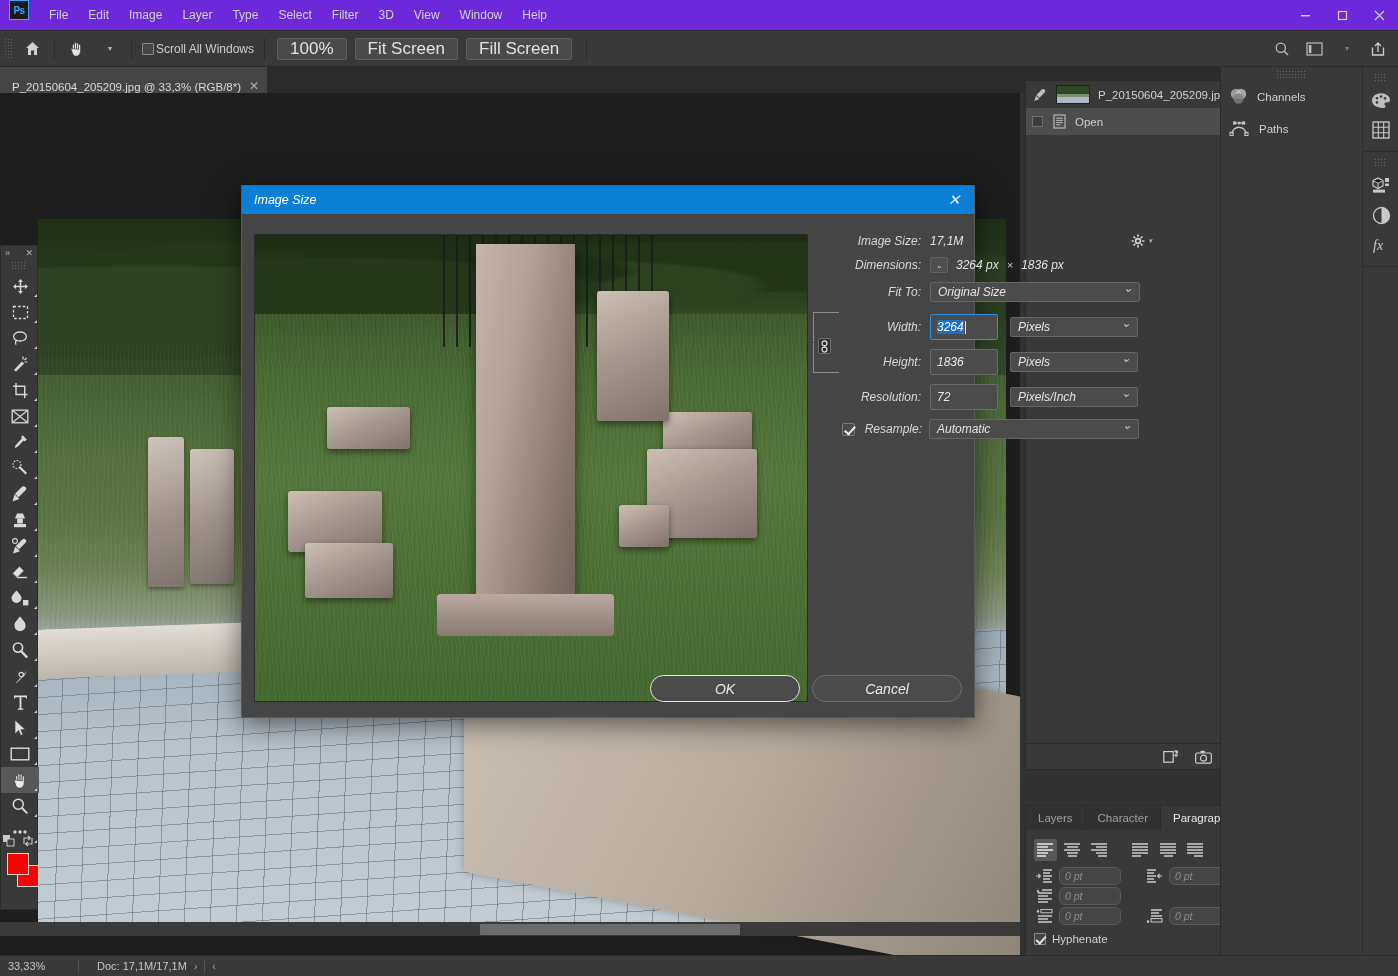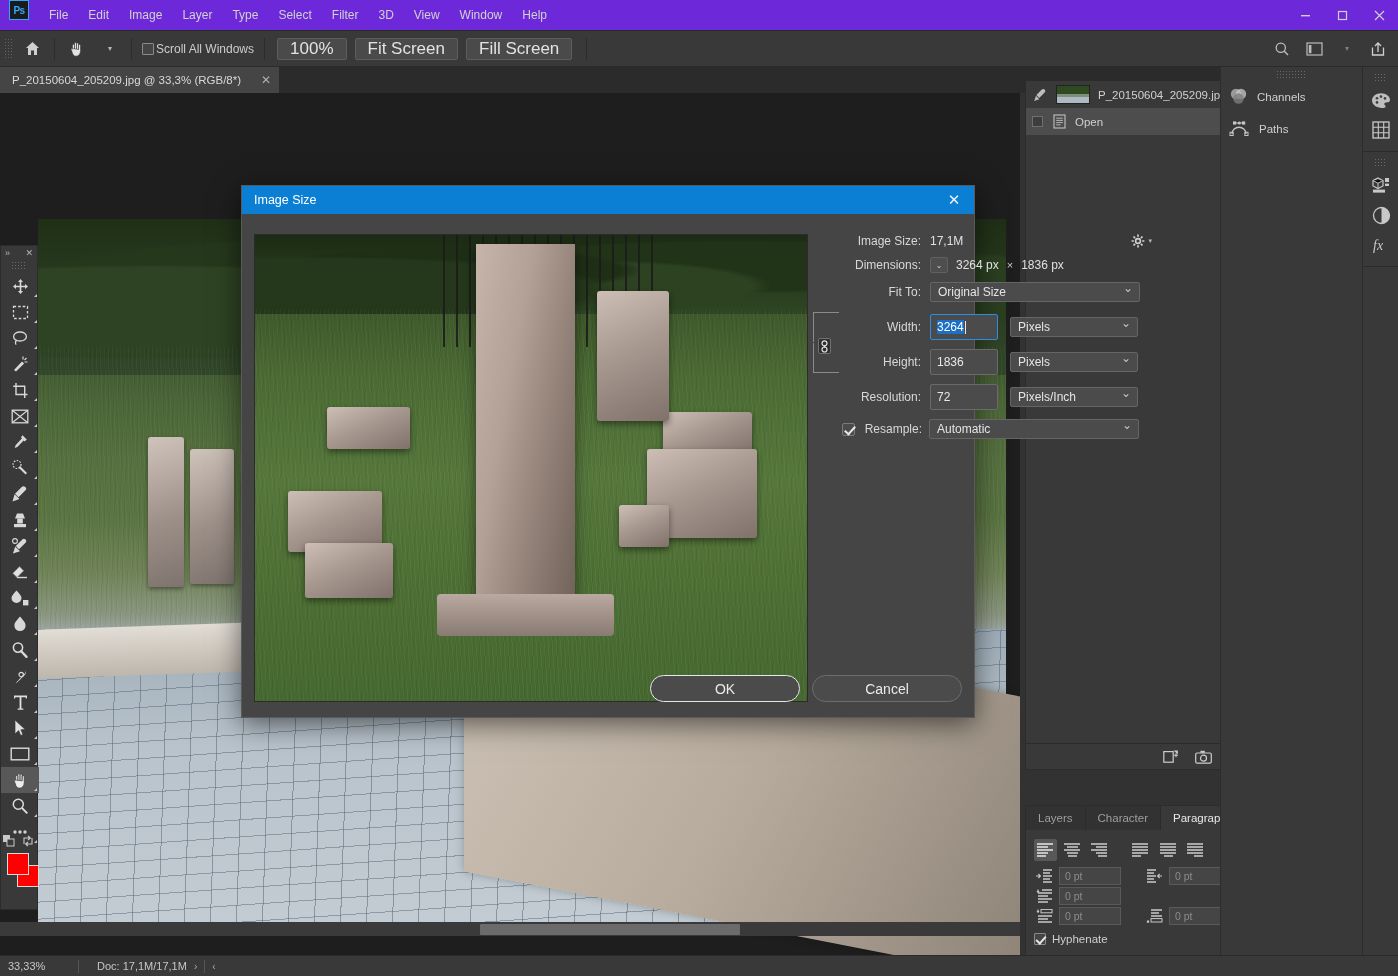--- a/index.html
+++ b/index.html
@@ -61,22 +61,22 @@
   }
   .caret { font-size:8px; color:#b5b5b5; margin-left:2px;}
   .opt-right { margin-left:auto; display:flex; align-items:center; padding-right:4px; }
 
   
   .tabbar {
     position:absolute; left:0; top:67px; width:1398px; height:26px;
     background:#2b2b2b; display:flex; align-items:flex-end;
   }
   .doc-tab {
-    height:26px; background:#454545; display:flex; align-items:center;
-    padding:0 8px 0 12px; font-size:11.5px; color:#d8d8d8; gap:20px;
+    height:26px; background:#454545; display:flex; align-items:flex-end;
+    padding:0 8px 0 12px; font-size:11.5px; color:#d8d8d8; gap:8px;
     border-right:1px solid #2b2b2b;
   }
   .tab-close { font-size:12px; color:#b0b0b0; }
   .tabbar-right { margin-left:auto; color:#9a9a9a; font-size:10px; padding-right:5px; display:flex; gap:3px;}
 
   
   .canvas-wrap {
     position:absolute; left:0; top:93px; width:1020px; height:862px;
     background:#1e1e1e; overflow:hidden;
   }
@@ -205,41 +205,42 @@
     position:absolute; left:1025px; top:805px; width:232px; height:152px;
     background:#393939; border:1px solid #2c2c2c;
   }
   .align-row{ display:flex; align-items:center; gap:4px; padding:9px 8px 5px; }
   .align-btn{ width:25px; height:22px; display:flex; align-items:center; justify-content:center;}
   .align-btn.sel{ background:#585858; border-radius:2px;}
   .align-gap{ width:11px; }
   .ind-row{ display:flex; align-items:center; padding:1px 8px; gap:5px;}
   .ind-ico{ width:20px; height:18px; display:flex; align-items:center; justify-content:center; color:#c9c9c9;}
   .ind-field{
-    width:62px; height:18px; background:#454545; border:1px solid #5a5a5a; border-radius:0;
-    color:#8c8c8c; font-size:10.5px; display:flex; align-items:center; padding-left:5px;
+    width:62px; height:18px; background:#454545; border:1px solid #5a5a5a; border-radius:6px;
+    color:#8c8c8c; font-size:10.5px; display:flex; align-items:center; padding-left:5px;font-style:italic;
   }
   .hyph-row{ display:flex; align-items:center; gap:6px; padding:7px 8px 0; font-size:11.5px; color:#cfcfcf;}
 
   
   .statusbar{
     position:absolute; left:0; bottom:0; width:1398px; height:21px;
     background:#393939; display:flex; align-items:center; font-size:11px; color:#c6c6c6;
     border-top:1px solid #2b2b2b;
   }
   .sb-zoom{ width:78px; padding-left:8px; }
   .sb-sep{ width:1px; height:13px; background:#555; }
   .sb-doc{ padding-left:18px; }
   .sb-arrow{ color:#a8a8a8; padding:0 7px; font-size:10px;}
 
   
   .dlg{
     position:absolute; left:241px; top:185px; width:734px; height:533px;
     background:#454545; border:1px solid #5a5a5a; z-index:50;
     box-shadow:0 6px 26px rgba(0,0,0,.55);
+    font-style:italic;
   }
   .dlg-title{
     height:28px; background:#0b7fd4; display:flex; align-items:center;
     padding:0 6px 0 12px; color:#fff; font-size:12.5px;
   }
   .dlg-close{ margin-left:auto; width:28px; height:28px; display:flex; align-items:center;
      justify-content:center; font-size:15px; color:#eaf4ff; }
   .dlg-body{ position:relative; height:505px; }
   .preview{
     position:absolute; left:12px; top:20px; width:554px; height:468px;

